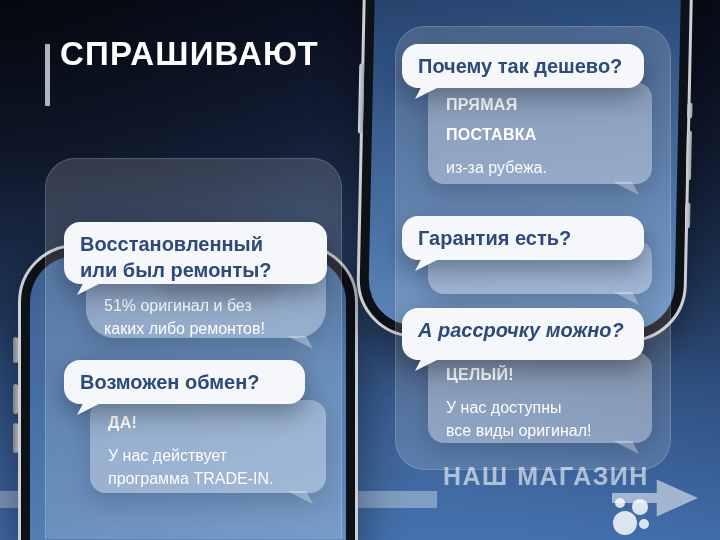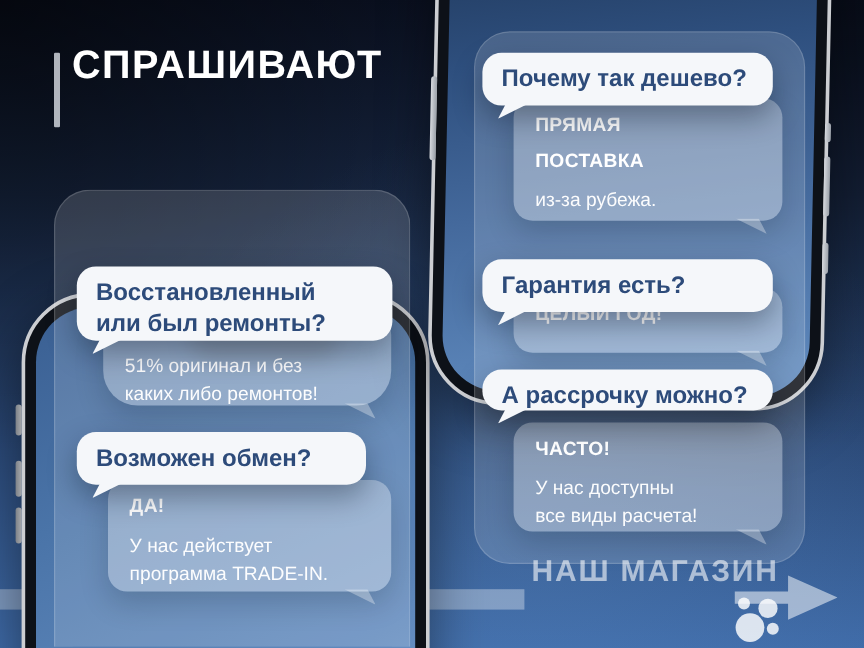--- a/index.html
+++ b/index.html
@@ -77,21 +77,21 @@
     clip-path:polygon(0 0,74% 0,100% 100%);}
 
   .q1{left:64px;top:186px;width:263px;height:62px;margin-top:36px;}
   .a1{left:86px;top:250px;width:240px;height:88px;border-radius:29px;}
   .q2{left:64px;top:360px;width:241px;height:44px;}
   .a2{left:90px;top:400px;width:236px;height:93px;}
   .q3{left:402px;top:44px;width:242px;height:44px;}
   .a3{left:428px;top:82px;width:224px;height:102px;}
   .q4{left:402px;top:204px;width:242px;height:44px;margin-top:12px;}
   .a4{left:428px;top:240px;width:224px;height:54px;}
-  .q5{left:402px;top:308px;width:242px;height:34px;}
+  .q5{left:402px;top:308px;width:242px;height:52px;font-style:italic;}
   .a5{left:428px;top:352px;width:224px;height:91px;}
 
   
   .accent-bar{position:absolute;left:45px;top:44px;width:5px;height:62px;z-index:6;
     background:rgba(233,238,244,0.75);border-radius:1px;}
   .title{position:absolute;left:60px;top:33px;z-index:6;color:#ffffff;
     font-size:33px;font-weight:900;line-height:42px;letter-spacing:1.2px;}
   .title span{display:block;}
 </style>
 </head>
@@ -156,31 +156,30 @@
     <span class="head">ПРЯМАЯ
 ПОСТАВКА</span>
     <span class="body">из-за рубежа.</span>
     <i class="tail"></i>
   </div>
   <div class="bubble q q3">
     <span class="txt">Почему так дешево?</span>
     <i class="tail"></i>
   </div>
   <div class="bubble a a4">
-    <span class="head">ЦЕЛЫЙ ГОД!</span>
     <i class="tail"></i>
   </div>
   <div class="bubble q q4">
     <span class="txt">Гарантия есть?</span>
     <i class="tail"></i>
   </div>
   <div class="bubble a a5">
-    <span class="head">ЧАСТО!</span>
+    <span class="head">ЦЕЛЫЙ!</span>
     <span class="body">У нас доступны
-все виды расчета!</span>
+все виды оригинал!</span>
     <i class="tail"></i>
   </div>
   <div class="bubble q q5">
     <span class="txt">А рассрочку можно?</span>
     <i class="tail"></i>
   </div>
 
   <div class="accent-bar"></div>
   <div class="title">
     <span>СПРАШИВАЮТ</span>

